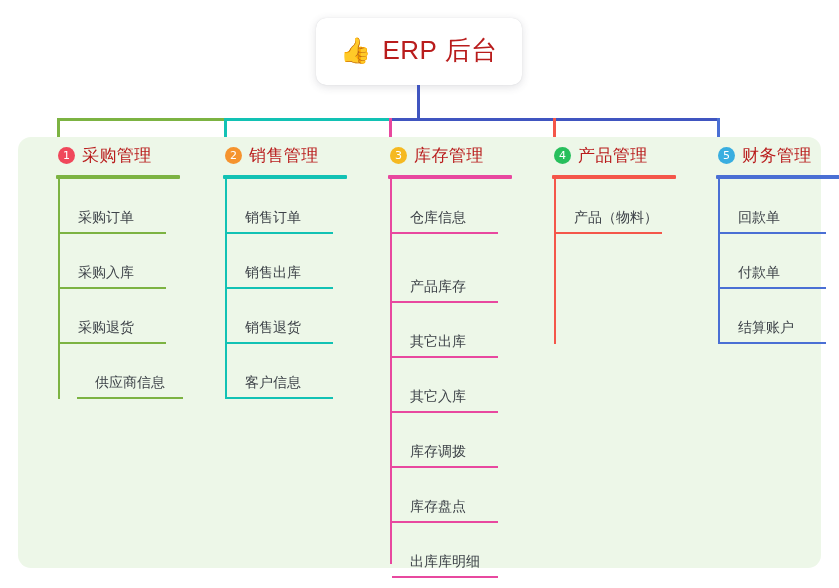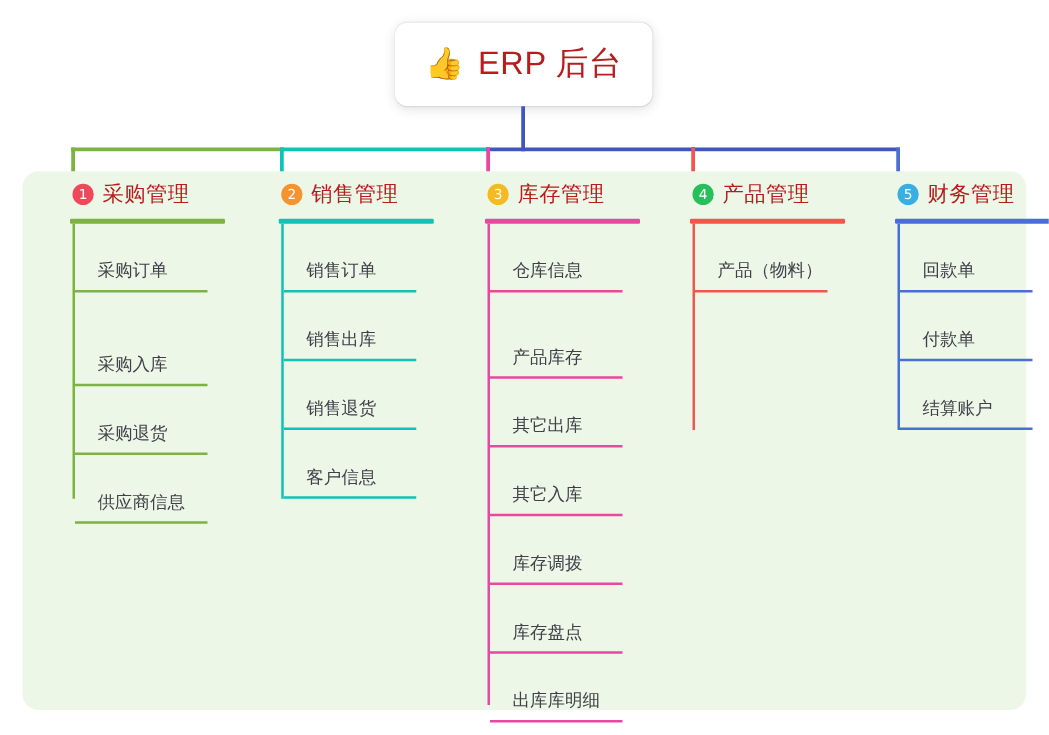--- a/index.html
+++ b/index.html
@@ -124,21 +124,20 @@
     border-bottom-style: solid;
     border-bottom-width: 2px;
     padding: 0 0 4px 18px;
   }
   .child-label {
     font-size: 14px;
     color: #3d4248;
     white-space: nowrap;
     line-height: 1.1;
     transform: translateY(-3px);
-    font-family: Liberation Serif, serif;
   }
 </style>
 </head>
 <body>
 
 <div id="canvas">
 
   <div id="root-node">
     <div id="root-inner">
       <span id="root-emoji">👍</span>
@@ -163,27 +162,27 @@
       <div class="column" style="left: 20px; width: 160px;">
         <div class="col-head">
           <span class="badge" style="background: rgb(240, 72, 91);">1</span>
           <span class="col-title">采购管理</span>
         </div>
         <div class="head-rule" style="background: rgb(124, 179, 66); width: 124px; margin-left: 18px;"></div>
         <div class="children" style="border-left-color: rgb(124, 179, 66); height: 220px;">
           <div class="child" style="height: 55px; width: 106px; border-bottom-color: rgb(124, 179, 66);">
             <span class="child-label">采购订单</span>
           </div>
-          <div class="child" style="height: 55px; width: 106px; border-bottom-color: rgb(124, 179, 66); margin-top: 20px;">
+          <div class="child" style="height: 55px; width: 106px; border-bottom-color: rgb(124, 179, 66);">
             <span class="child-label">采购入库</span>
           </div>
           <div class="child" style="height: 55px; width: 106px; border-bottom-color: rgb(124, 179, 66);">
             <span class="child-label">采购退货</span>
           </div>
-          <div class="child" style="height: 55px; width: 106px; border-bottom-color: rgb(124, 179, 66);">
+          <div class="child" style="height: 55px; width: 106px; border-bottom-color: rgb(124, 179, 66); margin-left: 17px;">
             <span class="child-label">供应商信息</span>
           </div>
         </div>
       </div>
       <div class="column" style="left: 187px; width: 160px;">
         <div class="col-head">
           <span class="badge" style="background: rgb(245, 147, 46);">2</span>
           <span class="col-title">销售管理</span>
         </div>
         <div class="head-rule" style="background: rgb(18, 194, 180); width: 124px; margin-left: 18px;"></div>

